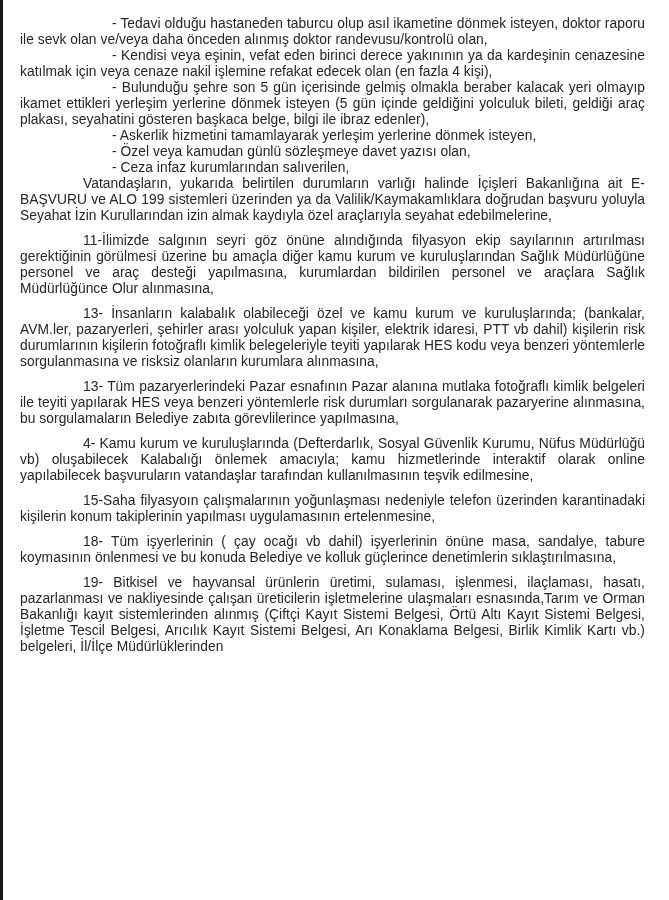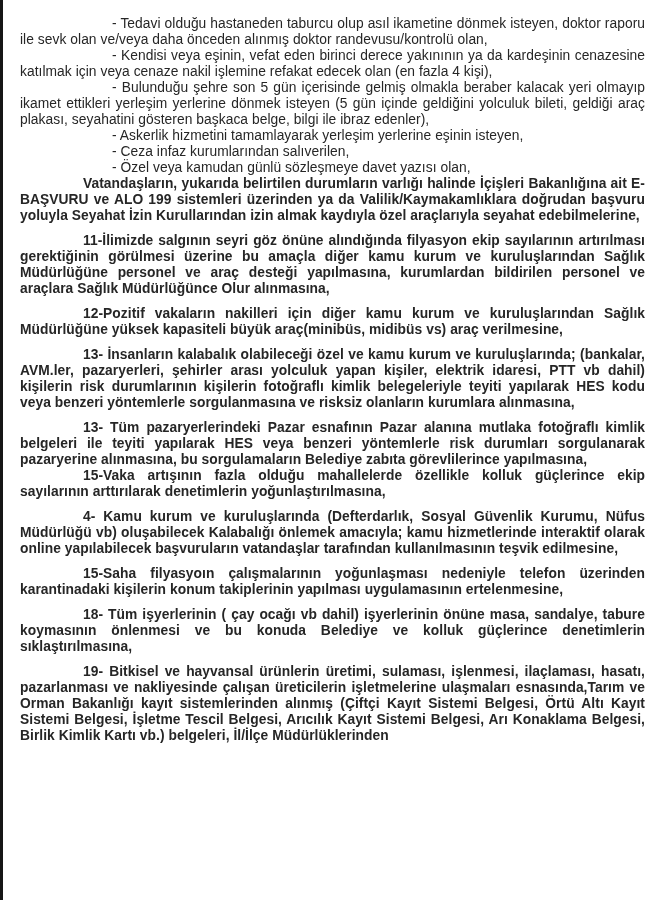--- a/index.html
+++ b/index.html
@@ -34,41 +34,39 @@
     text-align: justify;
     letter-spacing: 0.05px;
   }
   .text-block p {
     margin: 0;
     padding: 0;
   }
   
   p.b { text-indent: 92px; }
   
-  p.n { text-indent: 63px; font-weight: bold; }
+  p.n { text-indent: 63px; }
   
   p.g { margin-top: 9px !important; }
 </style>
 </head>
 <body>
 
 <div class="page">
   <div class="scan-line"></div>
 
   <div class="text-block">
     <p class="b">- Tedavi olduğu hastaneden taburcu olup asıl ikametine dönmek isteyen, doktor raporu ile sevk olan ve/veya daha önceden alınmış doktor randevusu/kontrolü olan,</p>
     <p class="b">- Kendisi veya eşinin, vefat eden birinci derece yakınının ya da kardeşinin cenazesine katılmak için veya cenaze nakil işlemine refakat edecek olan (en fazla 4 kişi),</p>
     <p class="b">- Bulunduğu şehre son 5 gün içerisinde gelmiş olmakla beraber kalacak yeri olmayıp ikamet ettikleri yerleşim yerlerine dönmek isteyen (5 gün içinde geldiğini yolculuk bileti, geldiği araç plakası, seyahatini gösteren başkaca belge, bilgi ile ibraz edenler),</p>
-    <p class="b">- Askerlik hizmetini tamamlayarak yerleşim yerlerine eşinin isteyen,</p>
+    <p class="b">- Askerlik hizmetini tamamlayarak yerleşim yerlerine dönmek isteyen,</p>
+    <p class="b">- Özel veya kamudan günlü sözleşmeye davet yazısı olan,</p>
     <p class="b">- Ceza infaz kurumlarından salıverilen,</p>
-    <p class="b">- Özel veya kamudan günlü sözleşmeye davet yazısı olan,</p>
     <p class="n">Vatandaşların, yukarıda belirtilen durumların varlığı halinde İçişleri Bakanlığına ait E-BAŞVURU ve ALO 199 sistemleri üzerinden ya da Valilik/Kaymakamlıklara doğrudan başvuru yoluyla Seyahat İzin Kurullarından izin almak kaydıyla özel araçlarıyla seyahat edebilmelerine,</p>
     <p class="n g">11-İlimizde salgının seyri göz önüne alındığında filyasyon ekip sayılarının artırılması gerektiğinin görülmesi üzerine bu amaçla diğer kamu kurum ve kuruluşlarından Sağlık Müdürlüğüne personel ve araç desteği yapılmasına, kurumlardan bildirilen personel ve araçlara Sağlık Müdürlüğünce Olur alınmasına,</p>
-    <p class="n g">12-Pozitif vakaların nakilleri için diğer kamu kurum ve kuruluşlarından Sağlık Müdürlüğüne yüksek kapasiteli büyük araç(minibüs, midibüs vs) araç verilmesine,</p>
     <p class="n g">13- İnsanların kalabalık olabileceği özel ve kamu kurum ve kuruluşlarında; (bankalar, AVM.ler, pazaryerleri, şehirler arası yolculuk yapan kişiler, elektrik idaresi, PTT vb dahil) kişilerin risk durumlarının kişilerin fotoğraflı kimlik belegeleriyle teyiti yapılarak HES kodu veya benzeri yöntemlerle sorgulanmasına ve risksiz olanların kurumlara alınmasına,</p>
     <p class="n g">13- Tüm pazaryerlerindeki Pazar esnafının Pazar alanına mutlaka fotoğraflı kimlik belgeleri ile teyiti yapılarak HES veya benzeri yöntemlerle risk durumları sorgulanarak pazaryerine alınmasına, bu sorgulamaların Belediye zabıta görevlilerince yapılmasına,</p>
-    <p class="n">15-Vaka artışının fazla olduğu mahallelerde özellikle kolluk güçlerince ekip sayılarının arttırılarak denetimlerin yoğunlaştırılmasına,</p>
     <p class="n g">4- Kamu kurum ve kuruluşlarında (Defterdarlık, Sosyal Güvenlik Kurumu, Nüfus Müdürlüğü vb) oluşabilecek Kalabalığı önlemek amacıyla; kamu hizmetlerinde interaktif olarak online yapılabilecek başvuruların vatandaşlar tarafından kullanılmasının teşvik edilmesine,</p>
     <p class="n g">15-Saha filyasyoın çalışmalarının yoğunlaşması nedeniyle telefon üzerinden karantinadaki kişilerin konum takiplerinin yapılması uygulamasının ertelenmesine,</p>
     <p class="n g">18- Tüm işyerlerinin ( çay ocağı vb dahil) işyerlerinin önüne masa, sandalye, tabure koymasının önlenmesi ve bu konuda Belediye ve kolluk güçlerince denetimlerin sıklaştırılmasına,</p>
     <p class="n g">19- Bitkisel ve hayvansal ürünlerin üretimi, sulaması, işlenmesi, ilaçlaması, hasatı, pazarlanması ve nakliyesinde çalışan üreticilerin işletmelerine ulaşmaları esnasında,Tarım ve Orman Bakanlığı kayıt sistemlerinden alınmış (Çiftçi Kayıt Sistemi Belgesi, Örtü Altı Kayıt Sistemi Belgesi, İşletme Tescil Belgesi, Arıcılık Kayıt Sistemi Belgesi, Arı Konaklama Belgesi, Birlik Kimlik Kartı vb.) belgeleri, İl/İlçe Müdürlüklerinden</p>
   </div>
 </div>
 
 </body></html>

